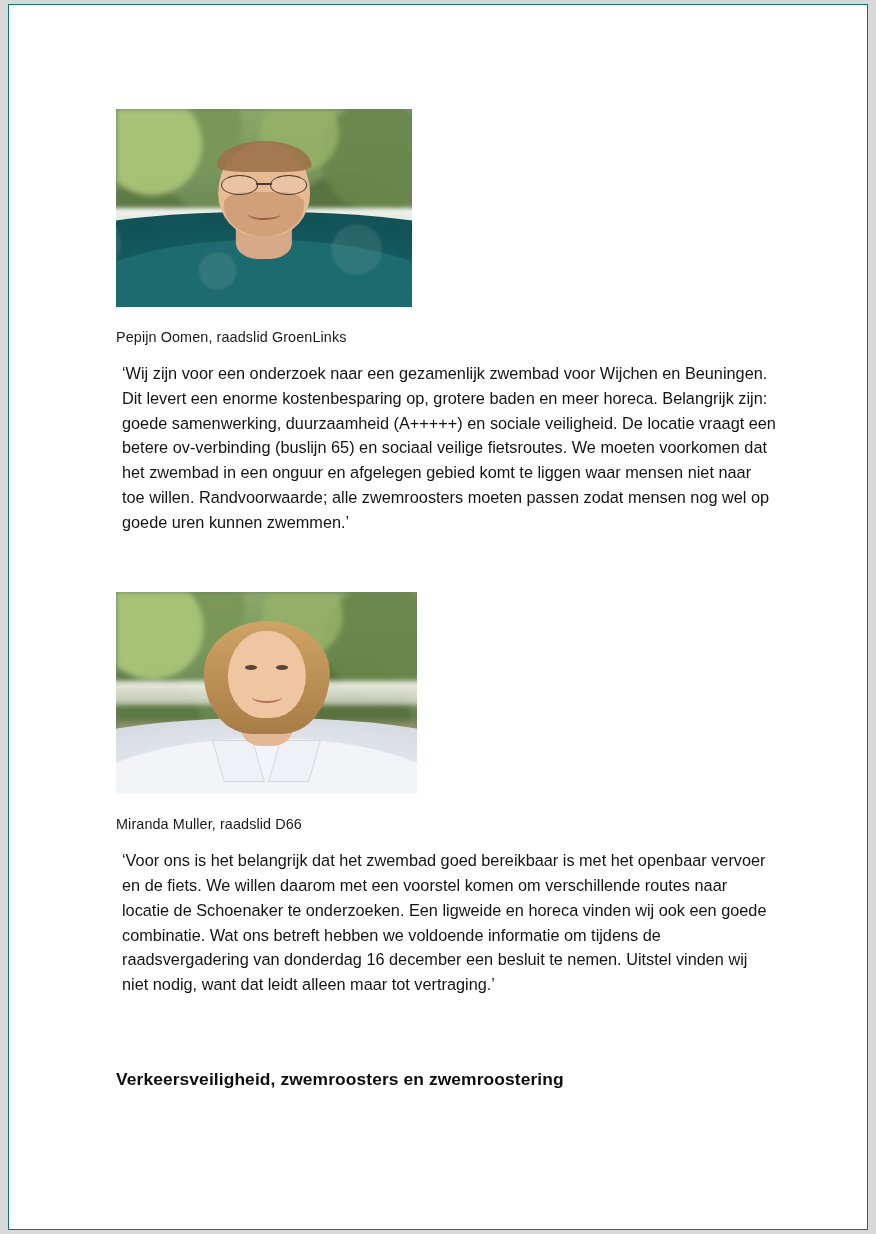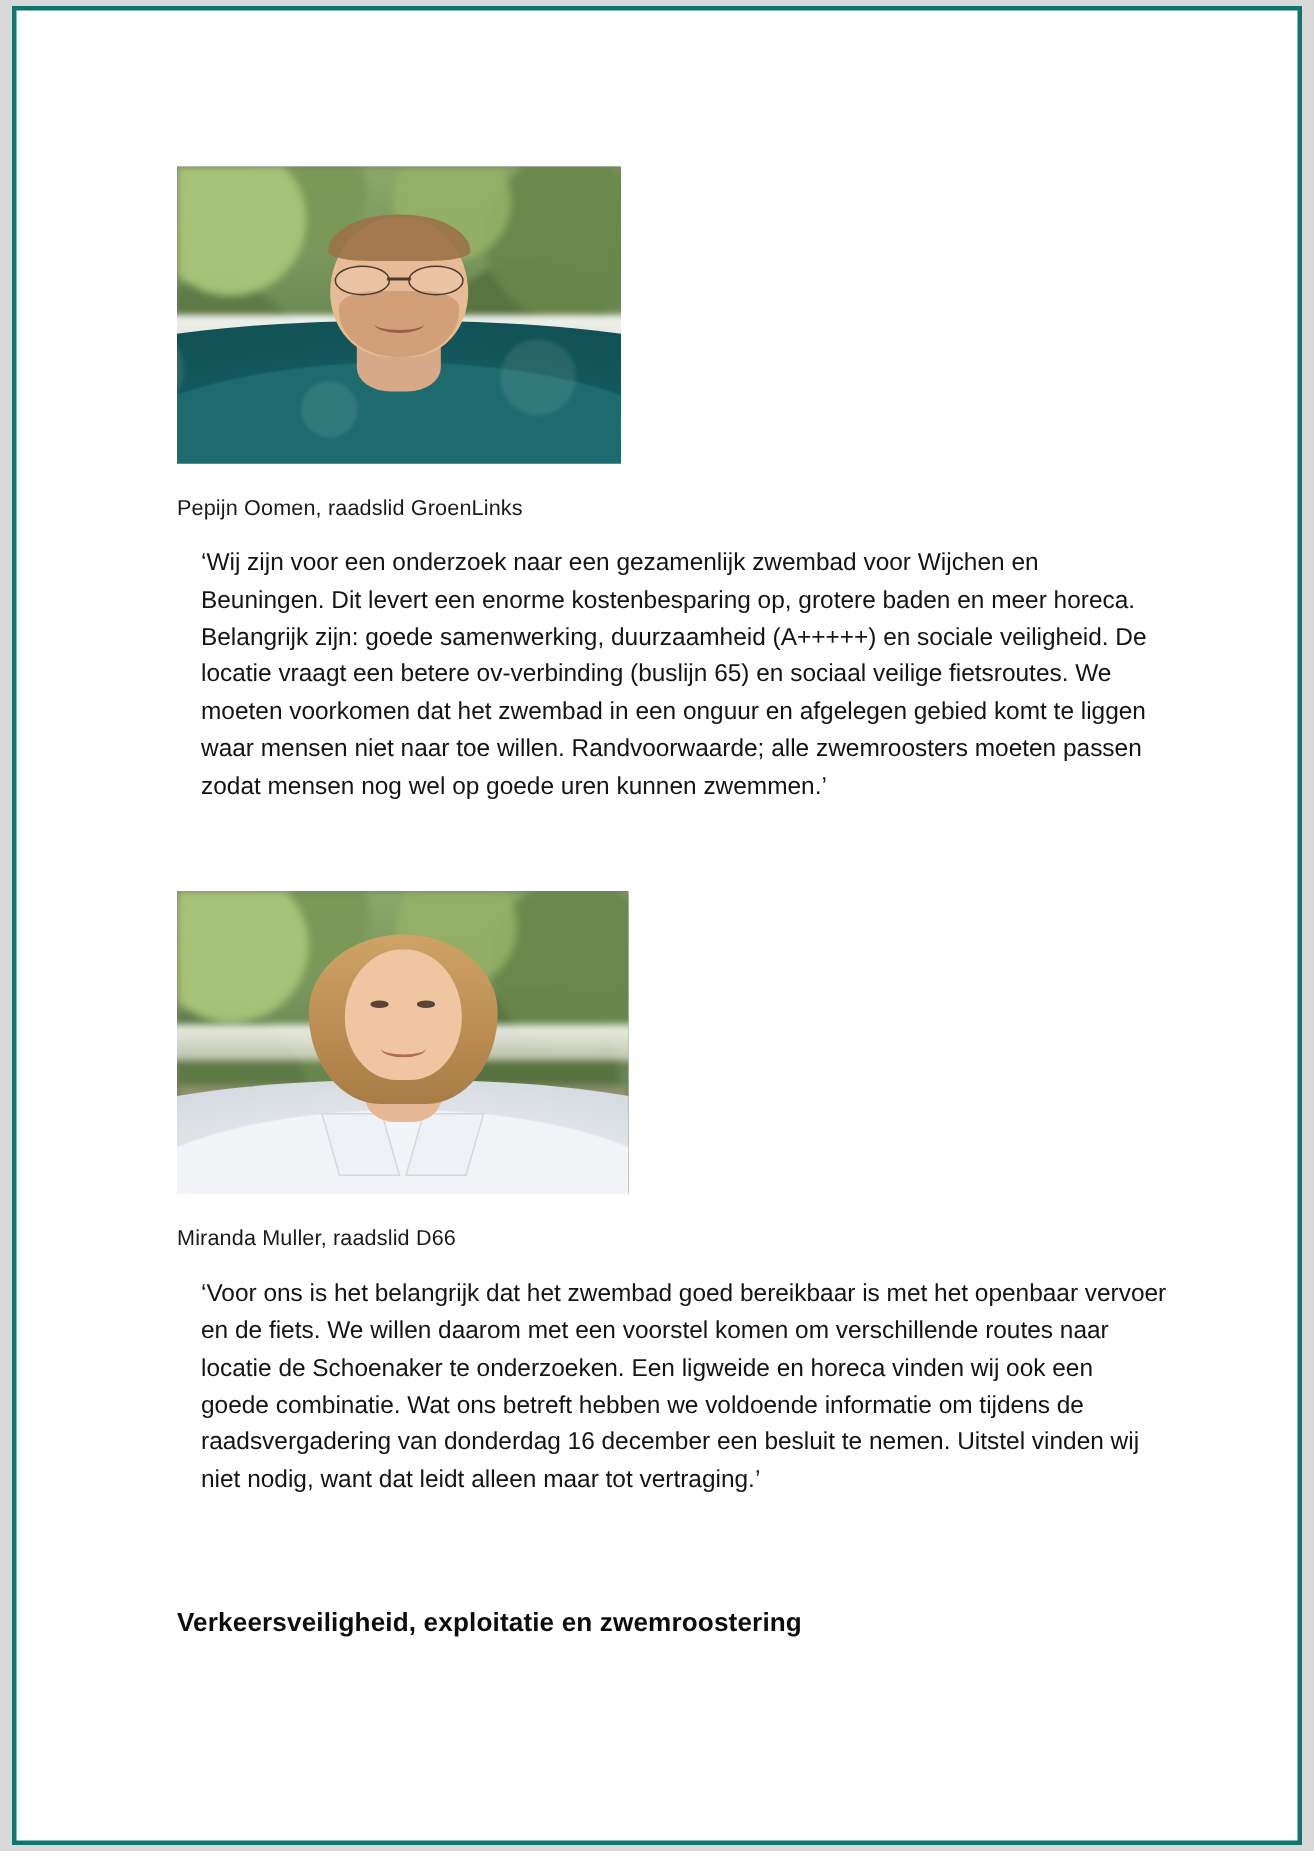--- a/index.html
+++ b/index.html
@@ -13,21 +13,21 @@
     font-family: "Liberation Sans", sans-serif;
     -webkit-font-smoothing: antialiased;
   }
   .page {
     position: absolute;
     left: 8px;
     top: 4px;
     width: 860px;
     height: 1226px;
     background: #ffffff;
-    border: 3px solid #0f766e;
+    border: 1px solid #0f766e;
     box-sizing: border-box;
     overflow: hidden;
   }
   .content {
     position: absolute;
     left: 107px;
     top: 104px;
     width: 660px;
   }
 
@@ -271,21 +271,21 @@
   }
 
   
   .caption {
     margin: 22px 0 0 0;
     font-size: 14.4px;
     color: #1a1a1a;
     letter-spacing: .1px;
   }
   p.body {
-    margin: 16px 0 0 16px;
+    margin: 16px 0 0 6px;
     font-size: 16.3px;
     line-height: 1.52;
     color: #141414;
     max-width: 660px;
   }
   .spacer-lg { height: 58px; }
   .spacer-xl { height: 72px; }
   h2.section {
     margin: 0;
     font-size: 17.4px;
@@ -336,16 +336,16 @@
         <div class="w-eye l"></div>
         <div class="w-eye r"></div>
         <div class="w-smile"></div>
       </div>
       <figcaption class="caption">Miranda Muller, raadslid D66</figcaption>
       <p class="body">‘Voor ons is het belangrijk dat het zwembad goed bereikbaar is met het openbaar vervoer en de fiets. We willen daarom met een voorstel komen om verschillende routes naar locatie de Schoenaker te onderzoeken. Een ligweide en horeca vinden wij ook een goede combinatie. Wat ons betreft hebben we voldoende informatie om tijdens de raadsvergadering van donderdag 16 december een besluit te nemen. Uitstel vinden wij niet nodig, want dat leidt alleen maar tot vertraging.’</p>
     </figure>
 
     <div class="spacer-xl"></div>
 
-    <h2 class="section">Verkeersveiligheid, exploitatie en zwemroostering</h2>
+    <h2 class="section">Verkeersveiligheid, zwemroosters en zwemroostering</h2>
 
   </div>
 </div>
 
 </body></html>

